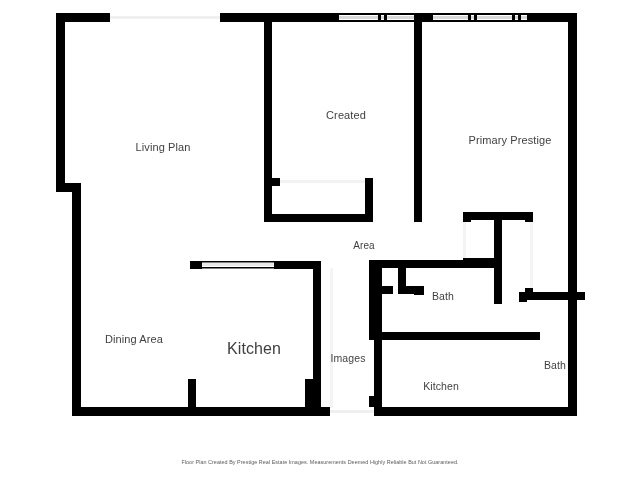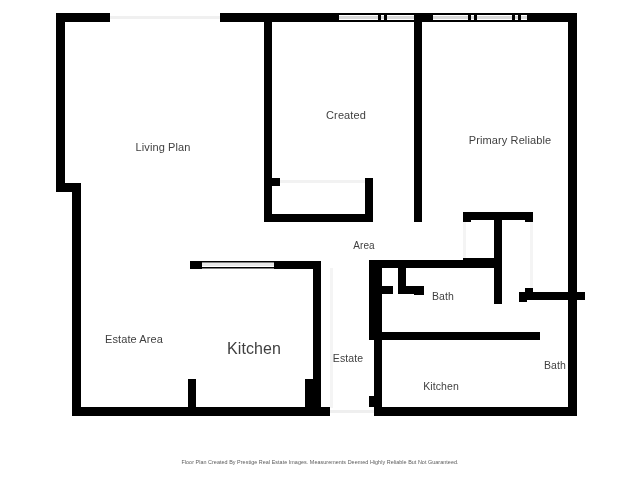--- a/index.html
+++ b/index.html
@@ -160,29 +160,29 @@
       <rect x="369" y="396" width="10" height="11"></rect>
       <rect x="414" y="286" width="10" height="9"></rect>
 
     </g>
   </svg>
 
   <div class="room-label" style="left:163px; top:147px; font-size:11px;">Living Plan</div>
 
   <div class="room-label" style="left:346px; top:115px; font-size:11px;">Created</div>
 
-  <div class="room-label" style="left:510px; top:140px; font-size:11px;">Primary Reliable</div>
+  <div class="room-label" style="left:510px; top:140px; font-size:11px;">Primary Prestige</div>
 
   <div class="room-label" style="left:364px; top:245px; font-size:10px;">Area</div>
 
-  <div class="room-label" style="left:134px; top:339px; font-size:11px;">Estate Area</div>
+  <div class="room-label" style="left:134px; top:339px; font-size:11px;">Dining Area</div>
 
   <div class="room-label" style="left:254px; top:349px; font-size:16px;text-align:center;">Kitchen</div>
 
-  <div class="room-label" style="left:348px; top:358px; font-size:10.5px;">Estate</div>
+  <div class="room-label" style="left:348px; top:358px; font-size:10.5px;">Images</div>
 
   <div class="room-label" style="left:443px; top:296px; font-size:10.5px;">Bath</div>
 
   <div class="room-label" style="left:441px; top:386px; font-size:10.5px;">Kitchen</div>
 
   <div class="room-label" style="left:555px; top:365px; font-size:10.5px;">Bath</div>
 
   <div id="caption" style="top:459px;">Floor Plan Created By Prestige Real Estate Images. Measurements Deemed Highly Reliable But Not Guaranteed.</div>
 
 </div>

